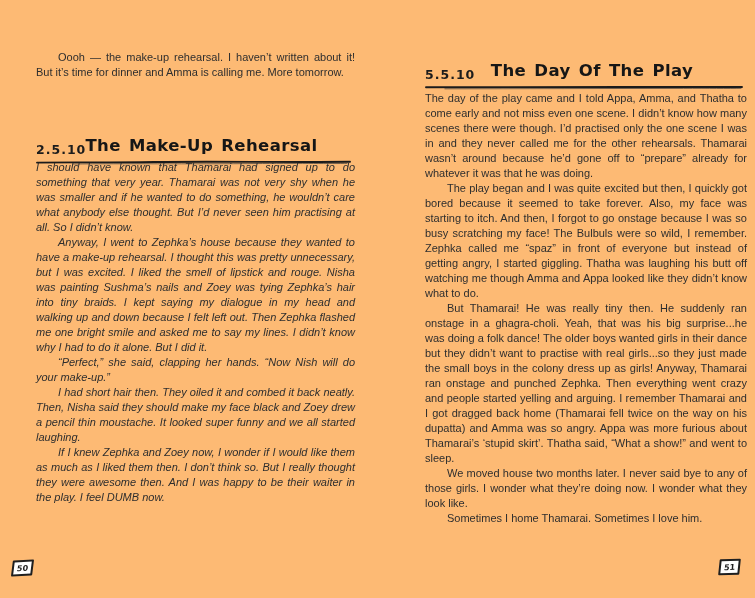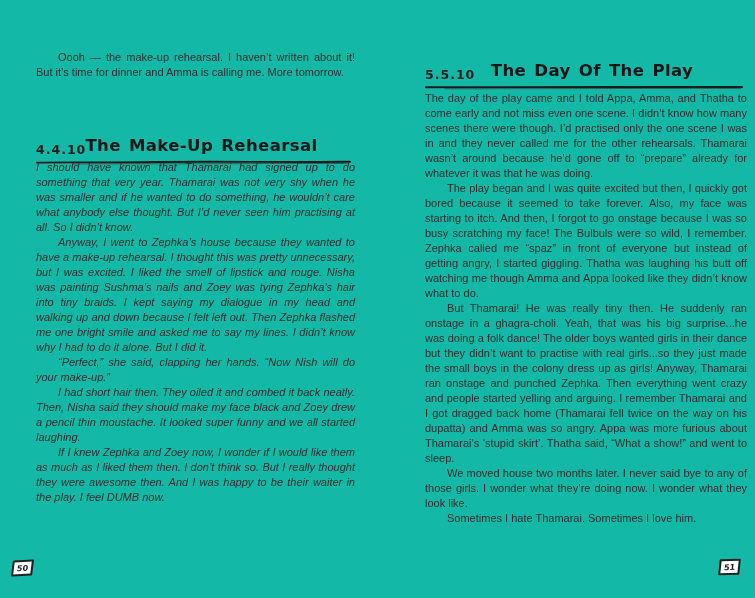--- a/index.html
+++ b/index.html
@@ -4,21 +4,21 @@
 <style>
   html, body {
     margin: 0;
     padding: 0;
     background: #ffffff;
   }
   .spread {
     position: relative;
     width: 755px;
     height: 598px;
-    background: #14b8a6;
+    background: #fdba74;
     overflow: hidden;
     font-family: "Liberation Sans", "DejaVu Sans", sans-serif;
     color: #2b2b2b;
   }
   .col {
     position: absolute;
     top: 0;
     height: 598px;
   }
   .col-left  { left: 36px;  width: 319px; }
@@ -123,21 +123,21 @@
 <body>
 
 <div class="spread">
 
   <section class="col col-left">
 
     <p class="cont-para">Oooh — the make-up rehearsal. I haven’t written about it! But it’s time for dinner and Amma is calling me. More tomorrow.</p>
 
     <div class="entry-heading heading-left">
       <div class="heading-row">
-        <span class="entry-date">4.4.10</span>
+        <span class="entry-date">2.5.10</span>
         <h1 class="entry-title">The Make-Up Rehearsal</h1>
       </div>
       <svg class="heading-underline" viewBox="0 0 320 6" preserveAspectRatio="none">
         <path d="M1,3.6 C40,3.1 70,3.8 120,3.0 C180,2.2 250,3.4 319,2.8" fill="none" stroke="#1b1b1b" stroke-width="1.9" stroke-linecap="round"></path>
         <path d="M38,5.0 C90,4.4 150,5.2 230,4.5 C270,4.2 300,4.8 316,4.4" fill="none" stroke="#3a3a3a" stroke-width="0.7" stroke-linecap="round"></path>
       </svg>
     </div>
 
     <div class="entry-body body-left">
       <p class="noindent">I should have known that Thamarai had signed up to do something that very year. Thamarai was not very shy when he was smaller and if he wanted to do something, he wouldn’t care what anybody else thought. But I’d never seen him practising at all. So I didn’t know.</p>
@@ -159,21 +159,21 @@
         <path d="M1,3.2 C60,2.6 130,3.6 200,3.0 C250,2.7 290,3.3 319,3.0" fill="none" stroke="#1b1b1b" stroke-width="1.9" stroke-linecap="round"></path>
         <path d="M20,4.8 C100,4.2 180,5.0 260,4.4 C285,4.2 305,4.7 318,4.3" fill="none" stroke="#3a3a3a" stroke-width="0.7" stroke-linecap="round"></path>
       </svg>
     </div>
 
     <div class="entry-body body-right">
       <p class="noindent">The day of the play came and I told Appa, Amma, and Thatha to come early and not miss even one scene. I didn’t know how many scenes there were though. I’d practised only the one scene I was in and they never called me for the other rehearsals. Thamarai wasn’t around because he’d gone off to “prepare” already for whatever it was that he was doing.</p>
       <p>The play began and I was quite excited but then, I quickly got bored because it seemed to take forever. Also, my face was starting to itch. And then, I forgot to go onstage because I was so busy scratching my face! The Bulbuls were so wild, I remember. Zephka called me “spaz” in front of everyone but instead of getting angry, I started giggling. Thatha was laughing his butt off watching me though Amma and Appa looked like they didn’t know what to do.</p>
       <p>But Thamarai! He was really tiny then. He suddenly ran onstage in a ghagra-choli. Yeah, that was his big surprise...he was doing a folk dance! The older boys wanted girls in their dance but they didn’t want to practise with real girls...so they just made the small boys in the colony dress up as girls! Anyway, Thamarai ran onstage and punched Zephka. Then everything went crazy and people started yelling and arguing. I remember Thamarai and I got dragged back home (Thamarai fell twice on the way on his dupatta) and Amma was so angry. Appa was more furious about Thamarai’s ‘stupid skirt’. Thatha said, “What a show!” and went to sleep.</p>
       <p>We moved house two months later. I never said bye to any of those girls. I wonder what they’re doing now. I wonder what they look like.</p>
-      <p>Sometimes I hate Thamarai. Sometimes I love him.</p>
+      <p>Sometimes I home Thamarai. Sometimes I love him.</p>
     </div>
   </section>
 
   <div class="page-num-box page-num-left">
     <span>50</span>
   </div>
   <div class="page-num-box page-num-right">
     <span>51</span>
   </div>
 

